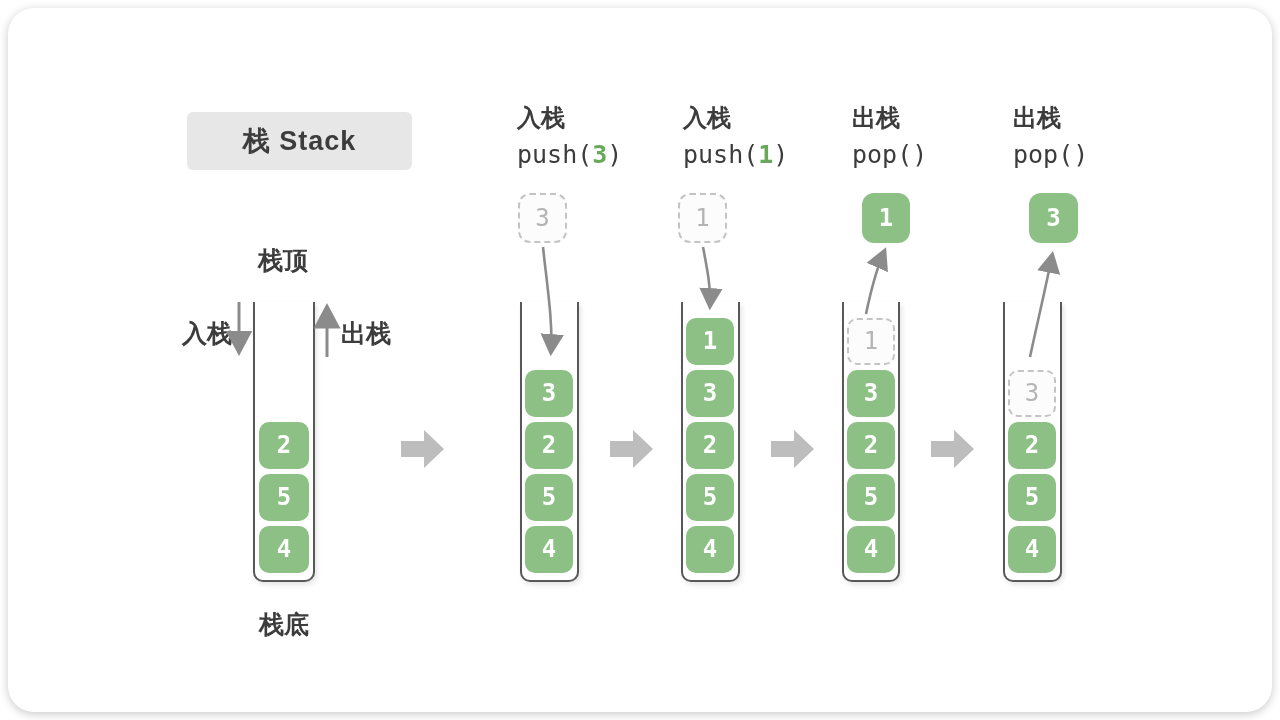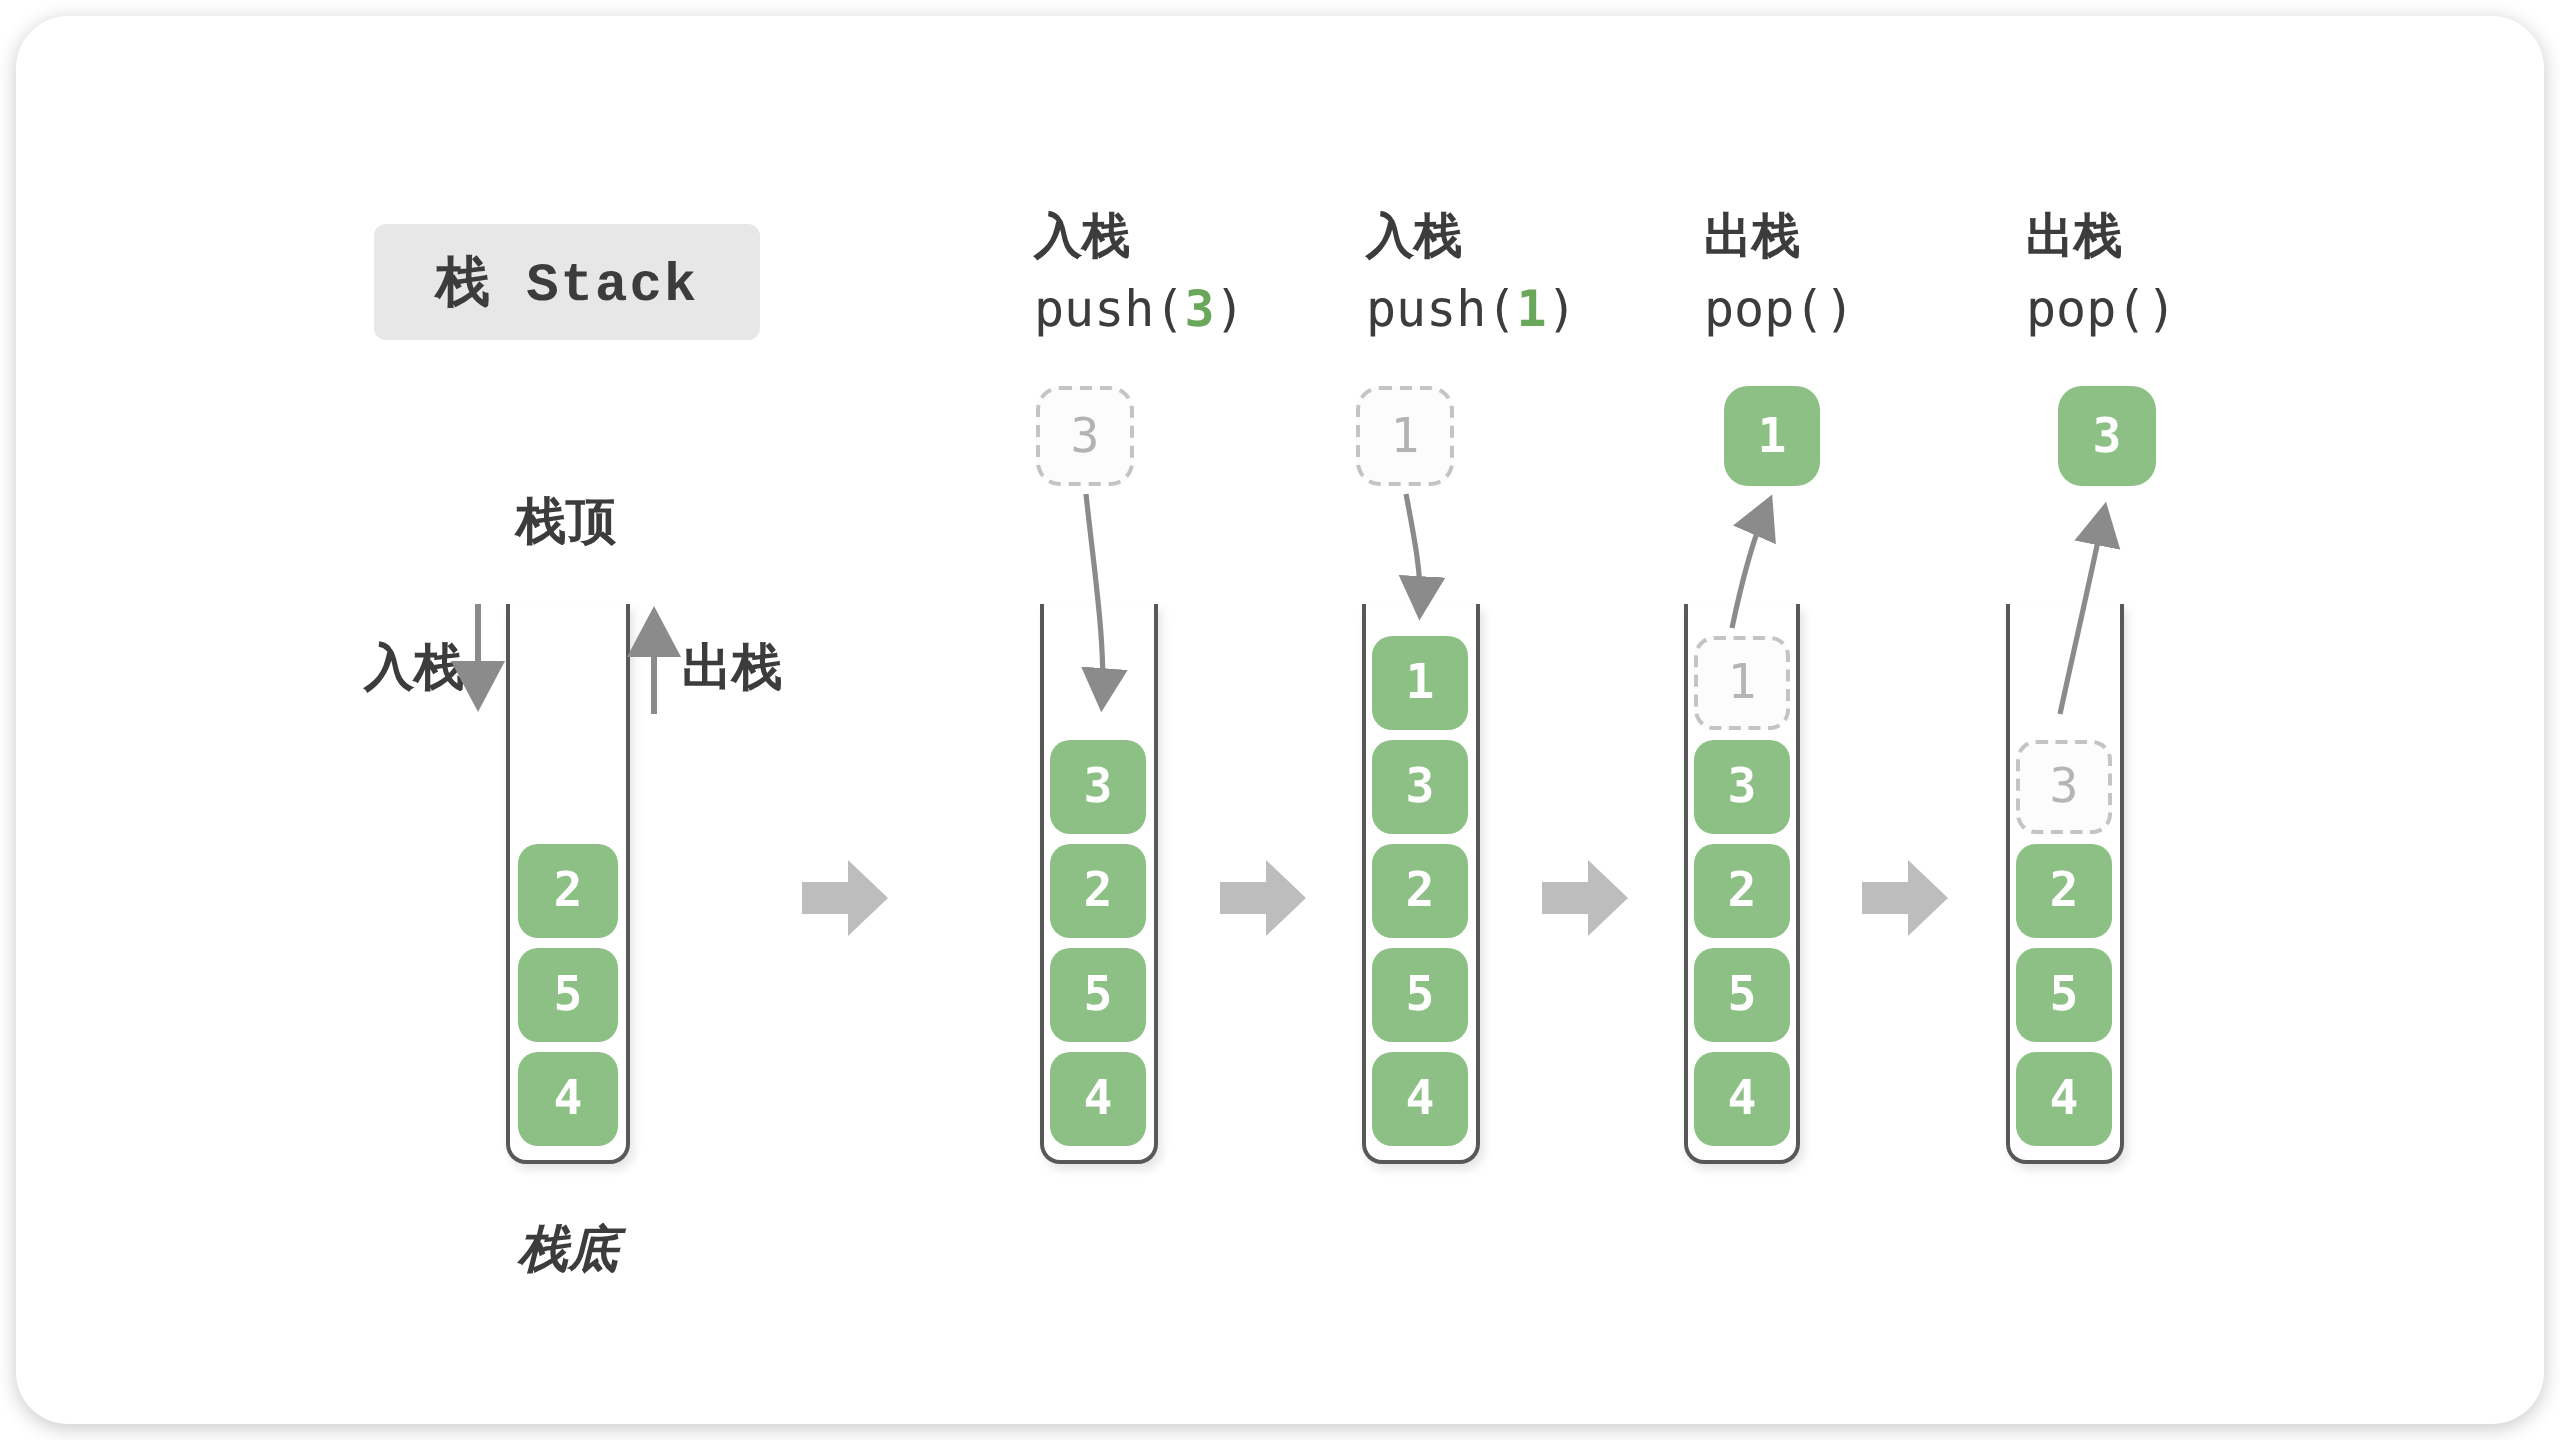--- a/index.html
+++ b/index.html
@@ -3,24 +3,24 @@
 <meta charset="utf-8">
 <style>
   * { margin:0; padding:0; box-sizing:border-box; }
   html,body { width:1280px; height:720px; background:#ffffff; overflow:hidden;
               font-family:"DejaVu Sans", sans-serif; }
   #card { position:absolute; left:8px; top:8px; width:1264px; height:704px;
           background:#ffffff; border-radius:26px;
           box-shadow:0 2px 10px rgba(0,0,0,0.22); }
   #canvas { position:absolute; left:0; top:0; width:1280px; height:720px; }
 
-  .title-badge { position:absolute; left:187px; top:112px; width:193px; height:58px;
+  .title-badge { position:absolute; left:187px; top:112px; width:225px; height:58px;
                  background:#e7e7e7; border-radius:6px; display:flex;
                  align-items:center; justify-content:center;
-                 font-family:Liberation Mono, monospace;
+                 font-family:Liberation Sans, sans-serif;
                  font-size:27px; font-weight:bold; color:#3c3c3c; letter-spacing:1px; }
 
   .op-header { position:absolute; top:105px; color:#3c3c3c; }
   .op-label  { font-size:24px; font-weight:bold; line-height:26px; }
   .op-code   { margin-top:9px; font-family:"DejaVu Sans Mono", monospace;
                font-size:25px; line-height:30px; color:#3c3c3c; }
   .op-code .arg { color:#69A85B; font-weight:bold; }
 
   .side-label { position:absolute; font-size:25px; font-weight:bold; color:#3c3c3c; }
 
@@ -70,21 +70,21 @@
   <div class="op-header" style="left:852px">
     <div class="op-label">出栈</div>
     <div class="op-code"><span>pop()</span></div>
   </div>
   <div class="op-header" style="left:1013px">
     <div class="op-label">出栈</div>
     <div class="op-code"><span>pop()</span></div>
   </div>
 
   <div class="side-label" style="left:258px; top:244px;">栈顶</div>
-  <div class="side-label" style="left:259px; top:608px;font-style:italic;">栈底</div>
+  <div class="side-label" style="left:259px; top:608px;">栈底</div>
   <div class="side-label" style="left:182px; top:317px;">入栈</div>
   <div class="side-label" style="left:341px; top:317px;">出栈</div>
 
   <div class="stack-container" style="left:253px; width:62px;"></div>
   <div class="stack-container" style="left:520px; width:59px;"></div>
   <div class="stack-container" style="left:681px; width:59px;"></div>
   <div class="stack-container" style="left:842px; width:58px;"></div>
   <div class="stack-container" style="left:1003px; width:59px;"></div>
 
   <div id="blocks-layer">

